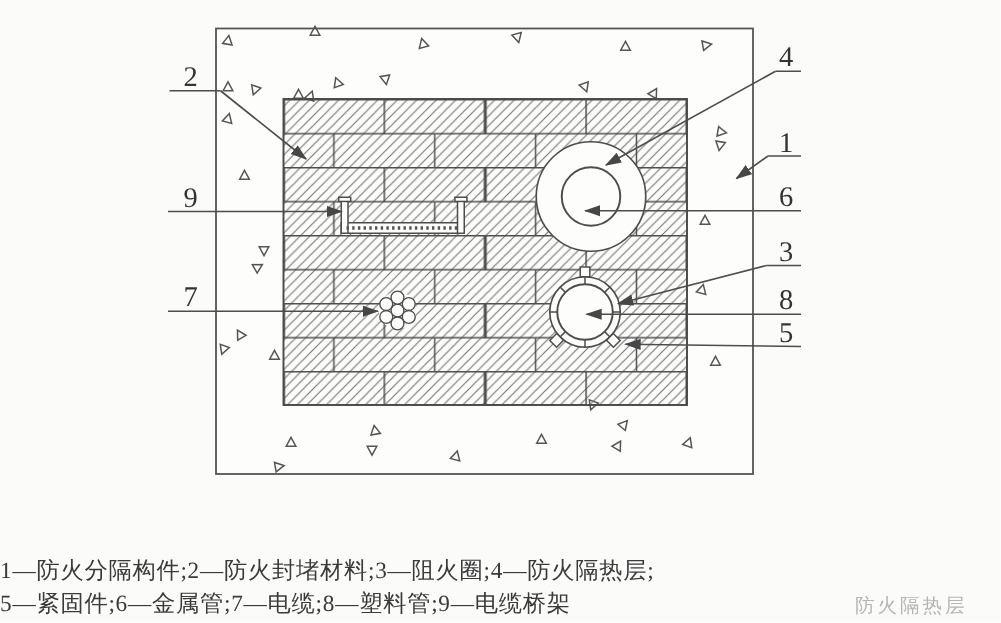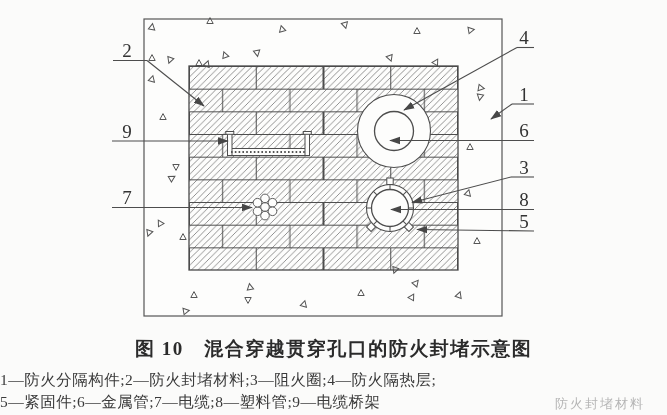--- a/index.html
+++ b/index.html
@@ -181,18 +181,17 @@
       <text class="lbl" x="127" y="204">7</text>
       <text class="lbl" x="524" y="44">4</text>
       <text class="lbl" x="524" y="101">1</text>
       <text class="lbl" x="524" y="137">6</text>
       <text class="lbl" x="524" y="174">3</text>
       <text class="lbl" x="524" y="206">8</text>
       <text class="lbl" x="524" y="228">5</text>
     </g>
   </svg>
 
-  <div class="caption">图 10　混合穿越贯穿孔口的防火封堵示意图</div>
   <div class="legend line1">1—防火分隔构件;2—防火封堵材料;3—阻火圈;4—防火隔热层;</div>
   <div class="legend line2">5—紧固件;6—金属管;7—电缆;8—塑料管;9—电缆桥架</div>
-  <div class="watermark">防火封堵材料</div>
+  <div class="watermark">防火隔热层</div>
 
 </div>
 
 </body></html>

